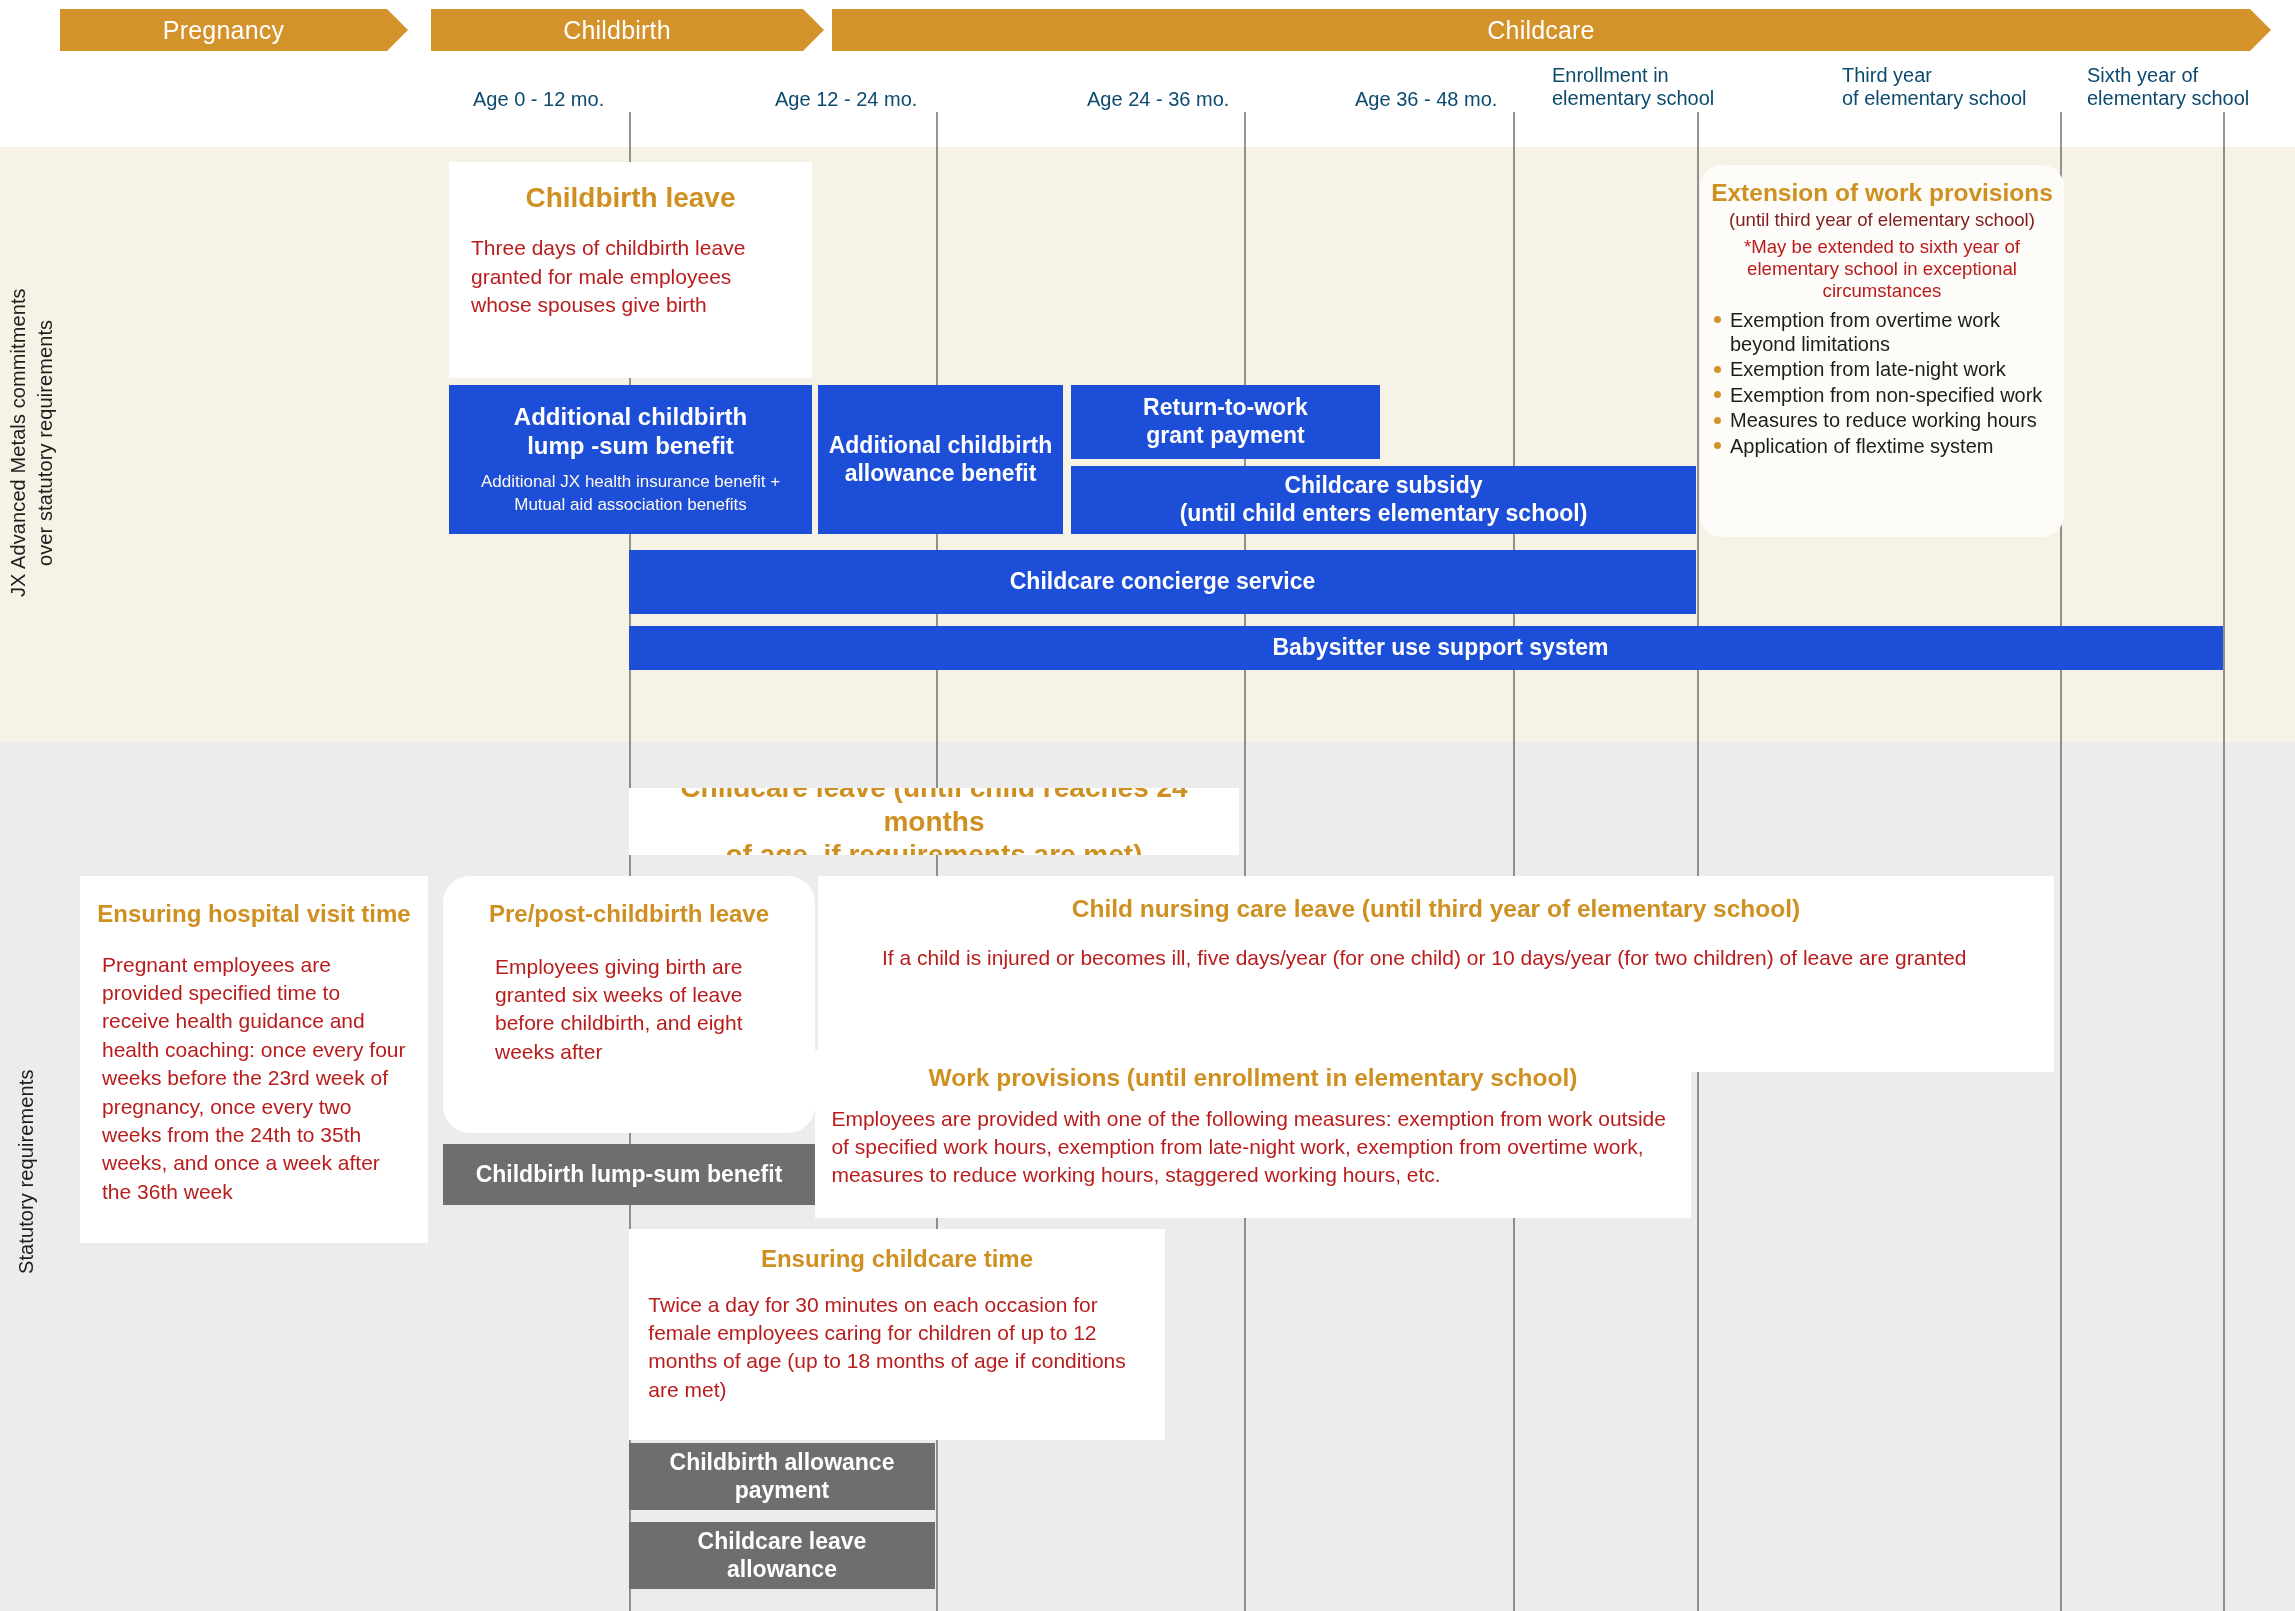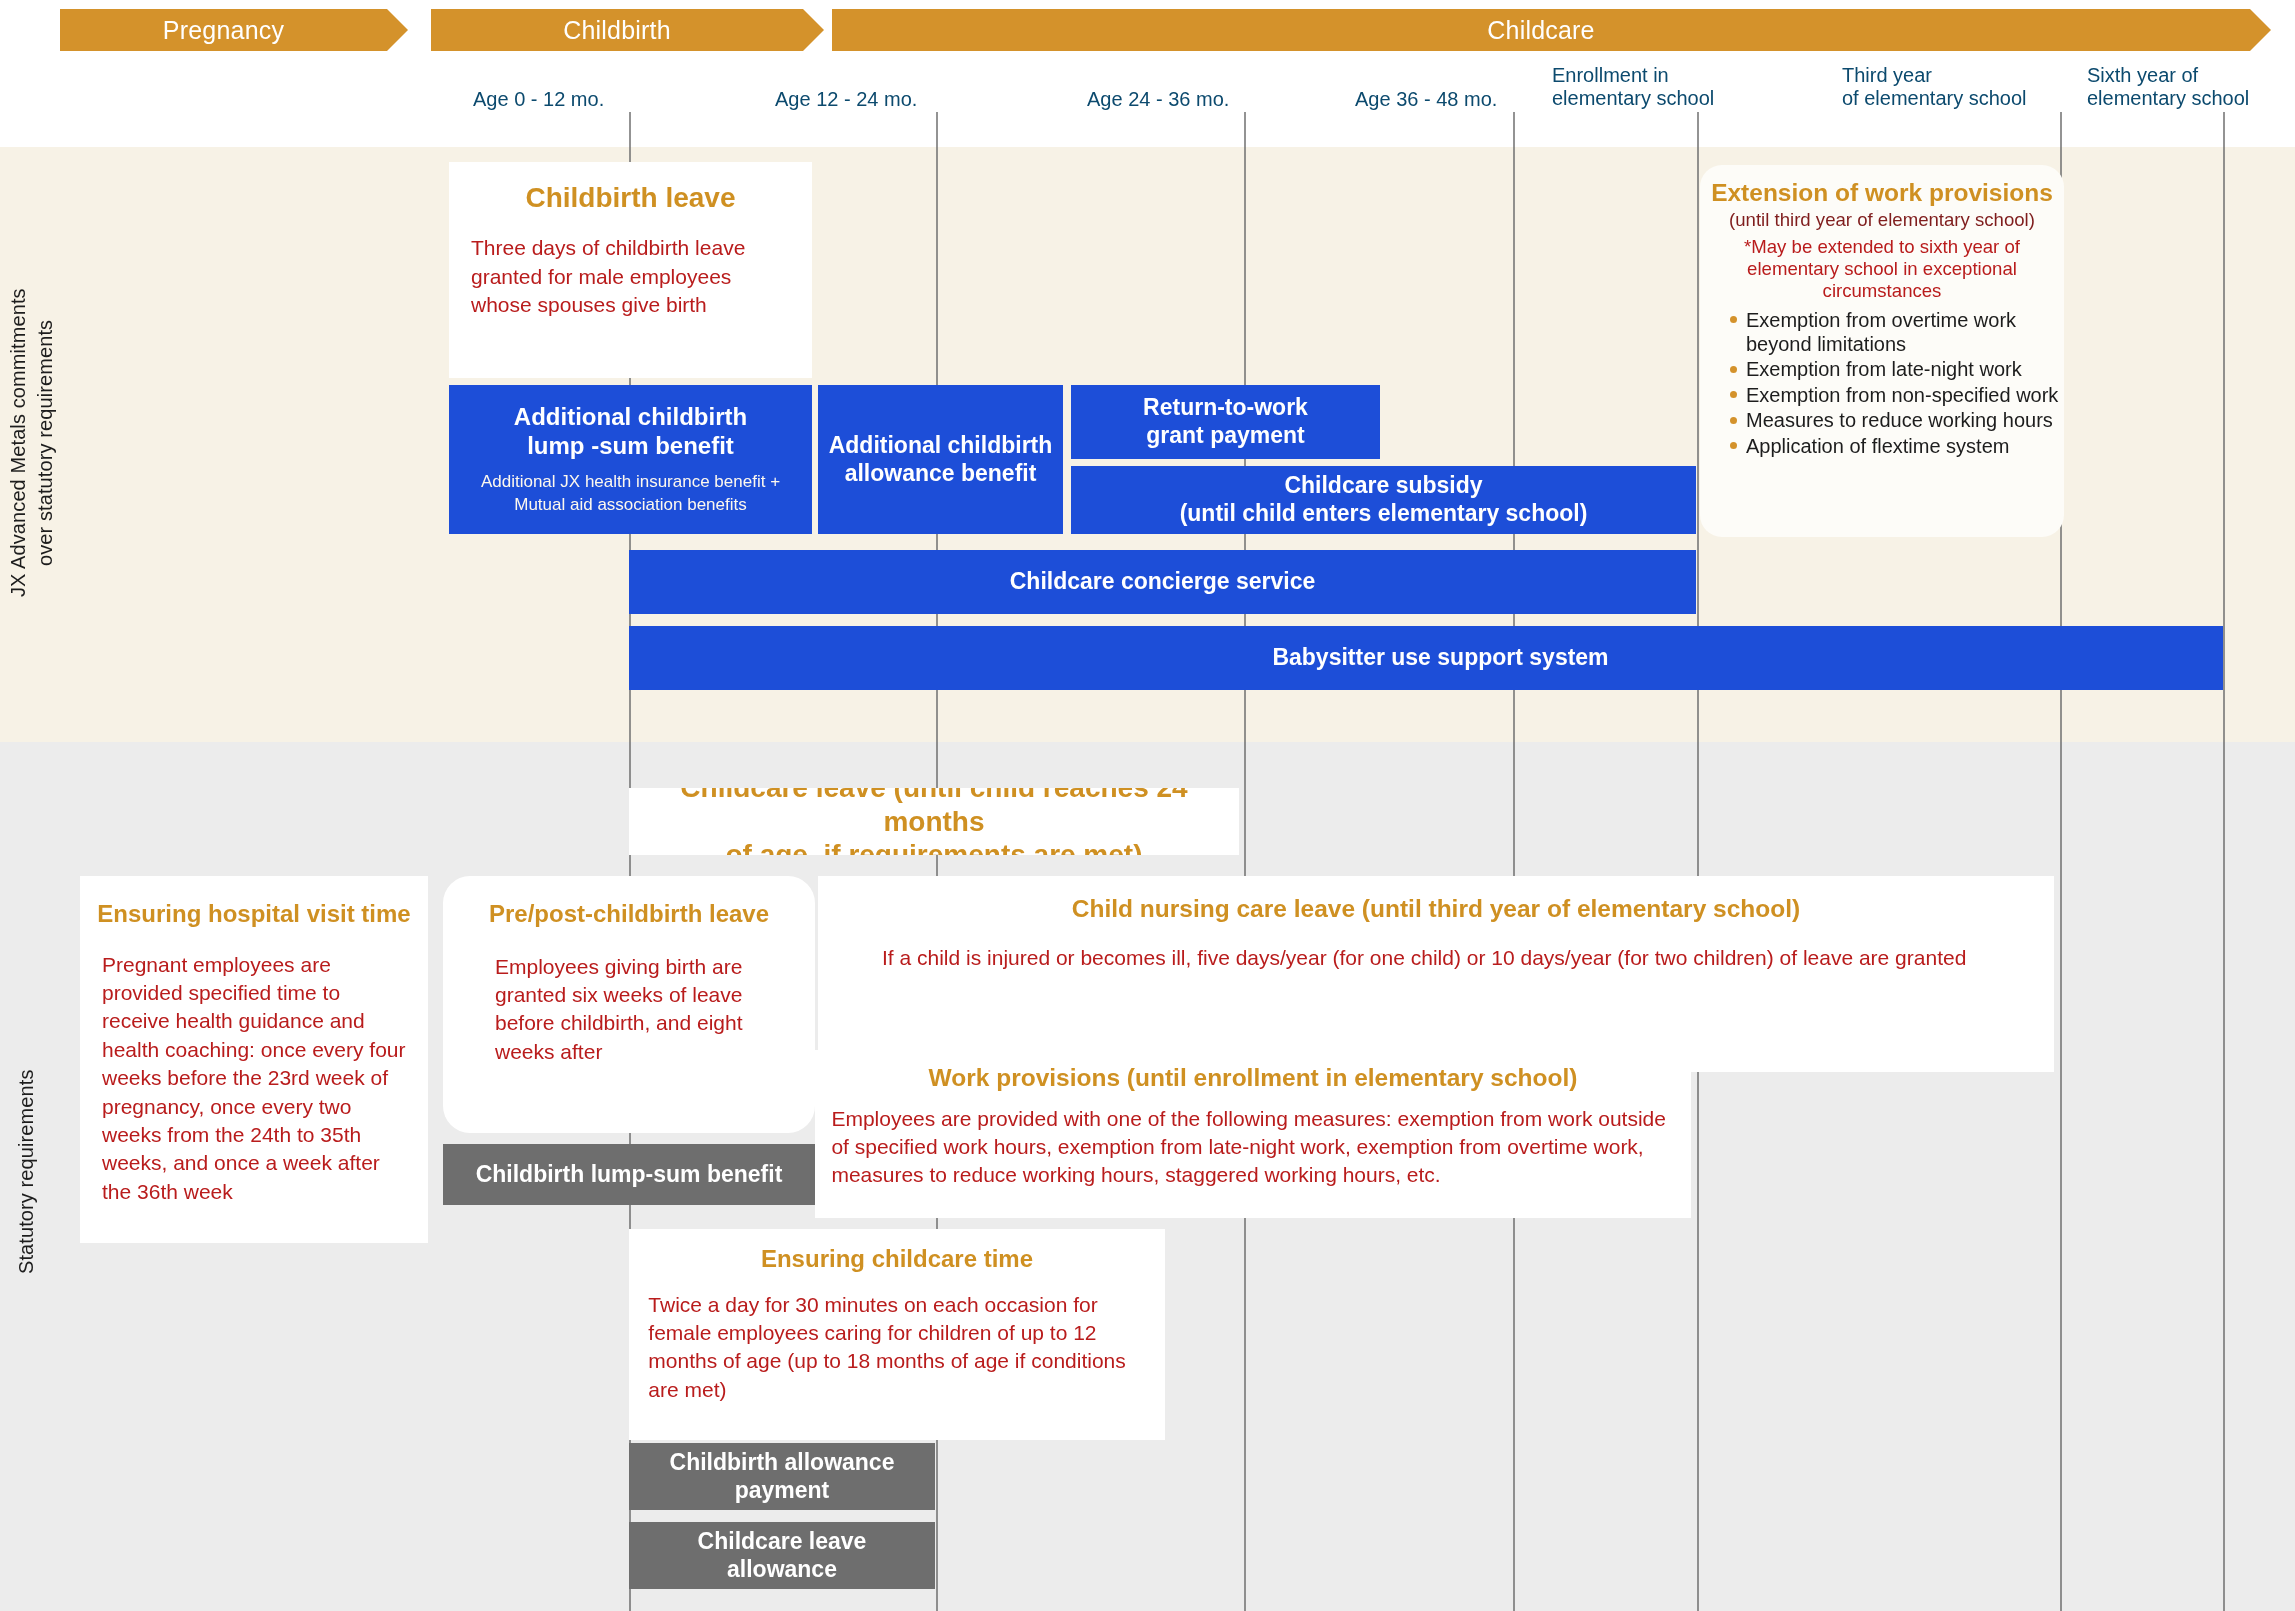--- a/index.html
+++ b/index.html
@@ -42,21 +42,21 @@
   .card.orange{background:#1d4ed8;}
   .card.gray{background:#6e6e6e;}
 
   .ttl{font-weight:700;text-align:center;line-height:1.2;}
   .ttl.gold{color:#cf9022;}
   .ttl.white{color:#ffffff;}
   .body{color:#b91c1c;line-height:1.35;}
   .body.white{color:#fdf8ee;}
   .center{text-align:center;}
 
-  ul.bul{margin:6px 0 0 16px;padding-left:30px;list-style:none;}
+  ul.bul{margin:6px 0 0 0;padding-left:30px;list-style:none;}
   ul.bul li{position:relative;line-height:1.2;margin-bottom:1.5px;font-size:20px;color:#1d1d1d;}
   ul.bul li:before{content:"";position:absolute;left:-16.4px;top:8.2px;width:7.4px;height:7.4px;border-radius:50%;background:#d4922b;}
 </style>
 </head>
 <body>
 
 <div id="root">
 
   <div class="band-top"></div>
   <div class="band-bottom"></div>
@@ -134,21 +134,21 @@
       <li>Exemption from non-specified work</li>
       <li>Measures to reduce working hours</li>
       <li>Application of flextime system</li>
     </ul>
   </div>
 
   <div class="card orange" style="left:629px;top:550px;width:1067px;height:64px;display:flex;align-items:center;justify-content:center;">
     <div class="ttl white" style="font-size:23px;">Childcare concierge service</div>
   </div>
 
-  <div class="card orange" style="left:629px;top:626px;width:1594px;height:64px;display:flex;align-items:center;justify-content:center;padding-left:29px;">
+  <div class="card orange" style="left:629px;top:626px;width:1594px;height:44px;display:flex;align-items:center;justify-content:center;padding-left:29px;">
     <div class="ttl white" style="font-size:23px;">Babysitter use support system</div>
   </div>
 
   <div class="card white" style="left:629px;top:788px;width:610px;height:67px;display:flex;align-items:center;justify-content:center;">
     <div class="ttl gold" style="font-size:28px;white-space:pre-line;">Childcare leave (until child reaches 24 months
 of age, if requirements are met)</div>
   </div>
 
   <div class="card white" style="left:80px;top:876px;width:348px;height:367px;">
     <div class="ttl gold" style="font-size:24px;margin-top:24px;">Ensuring hospital visit time</div>

